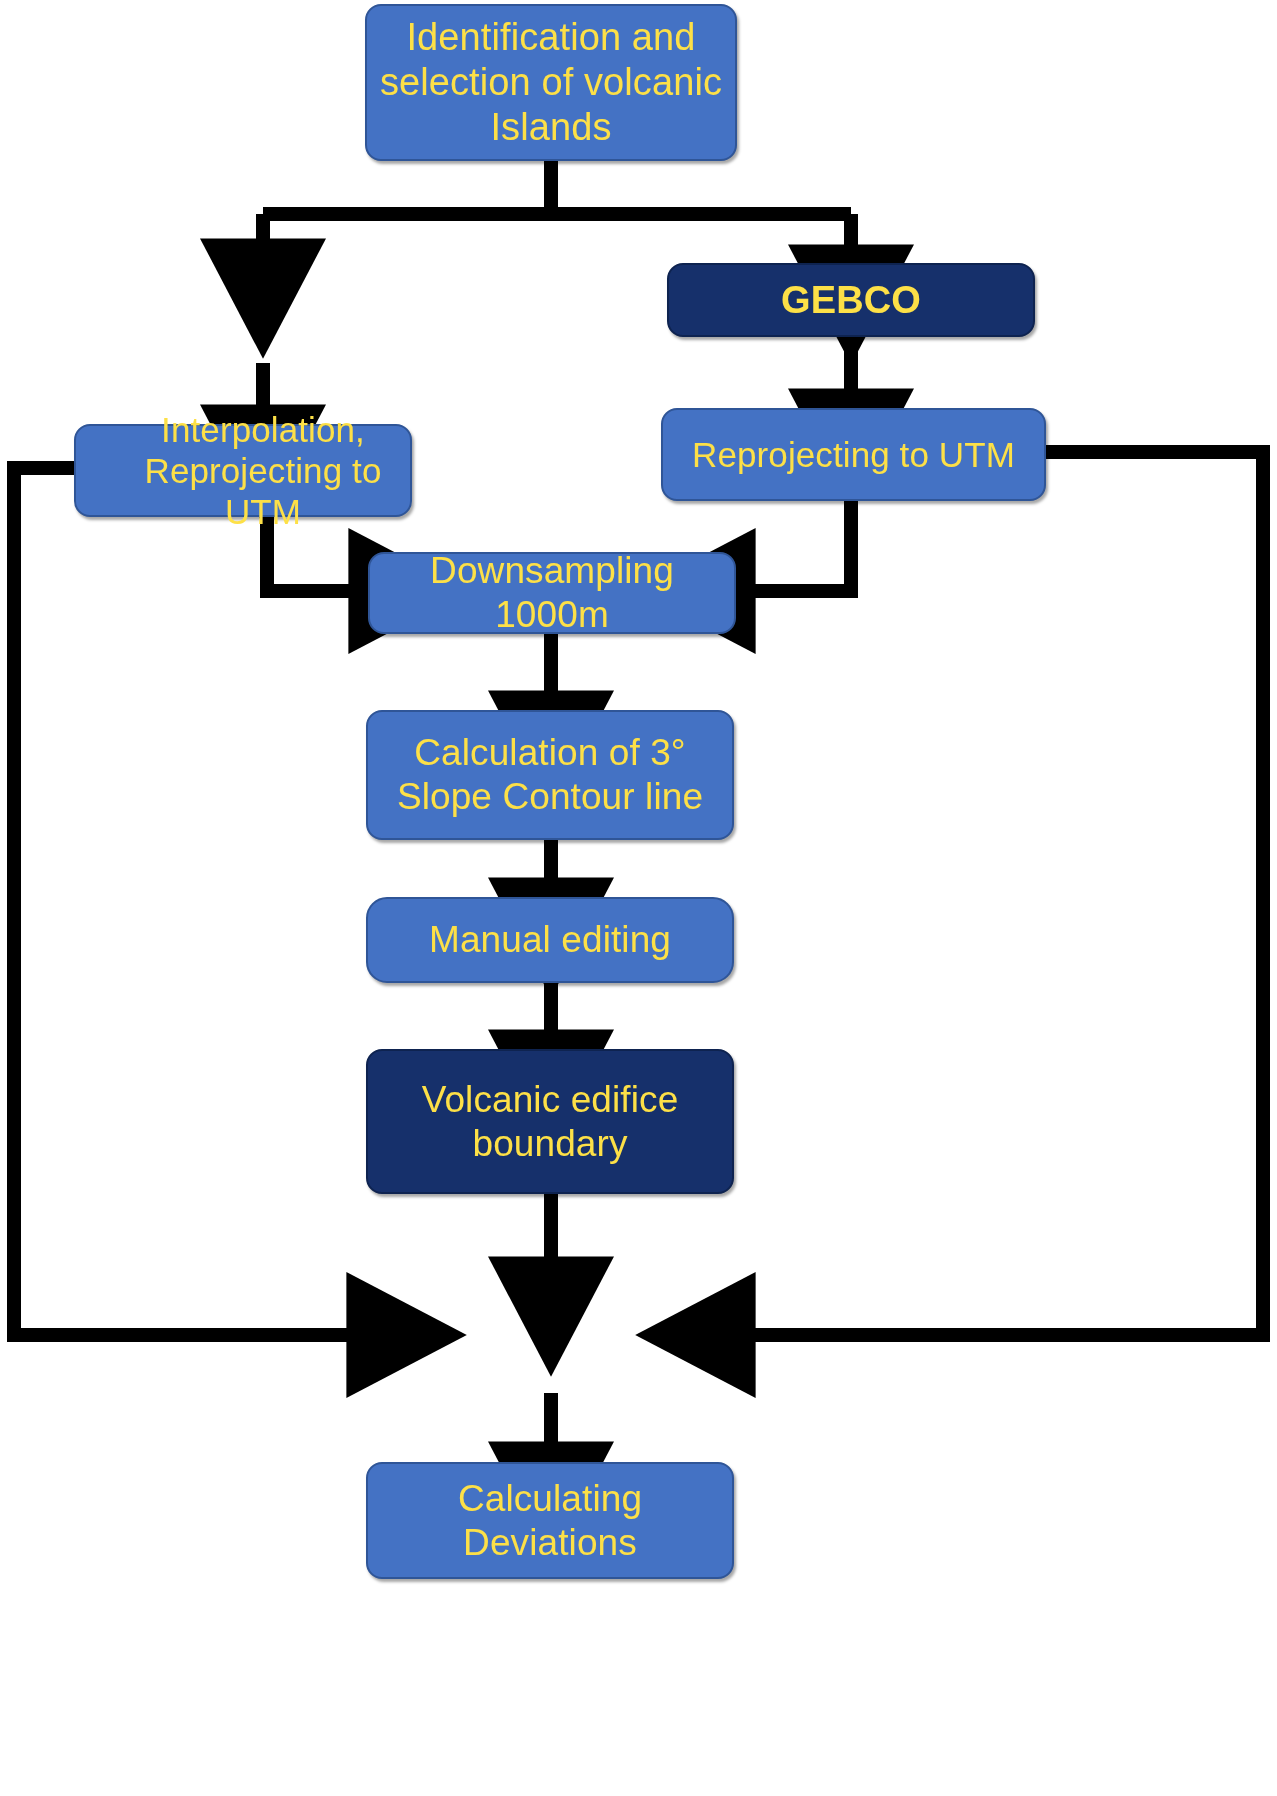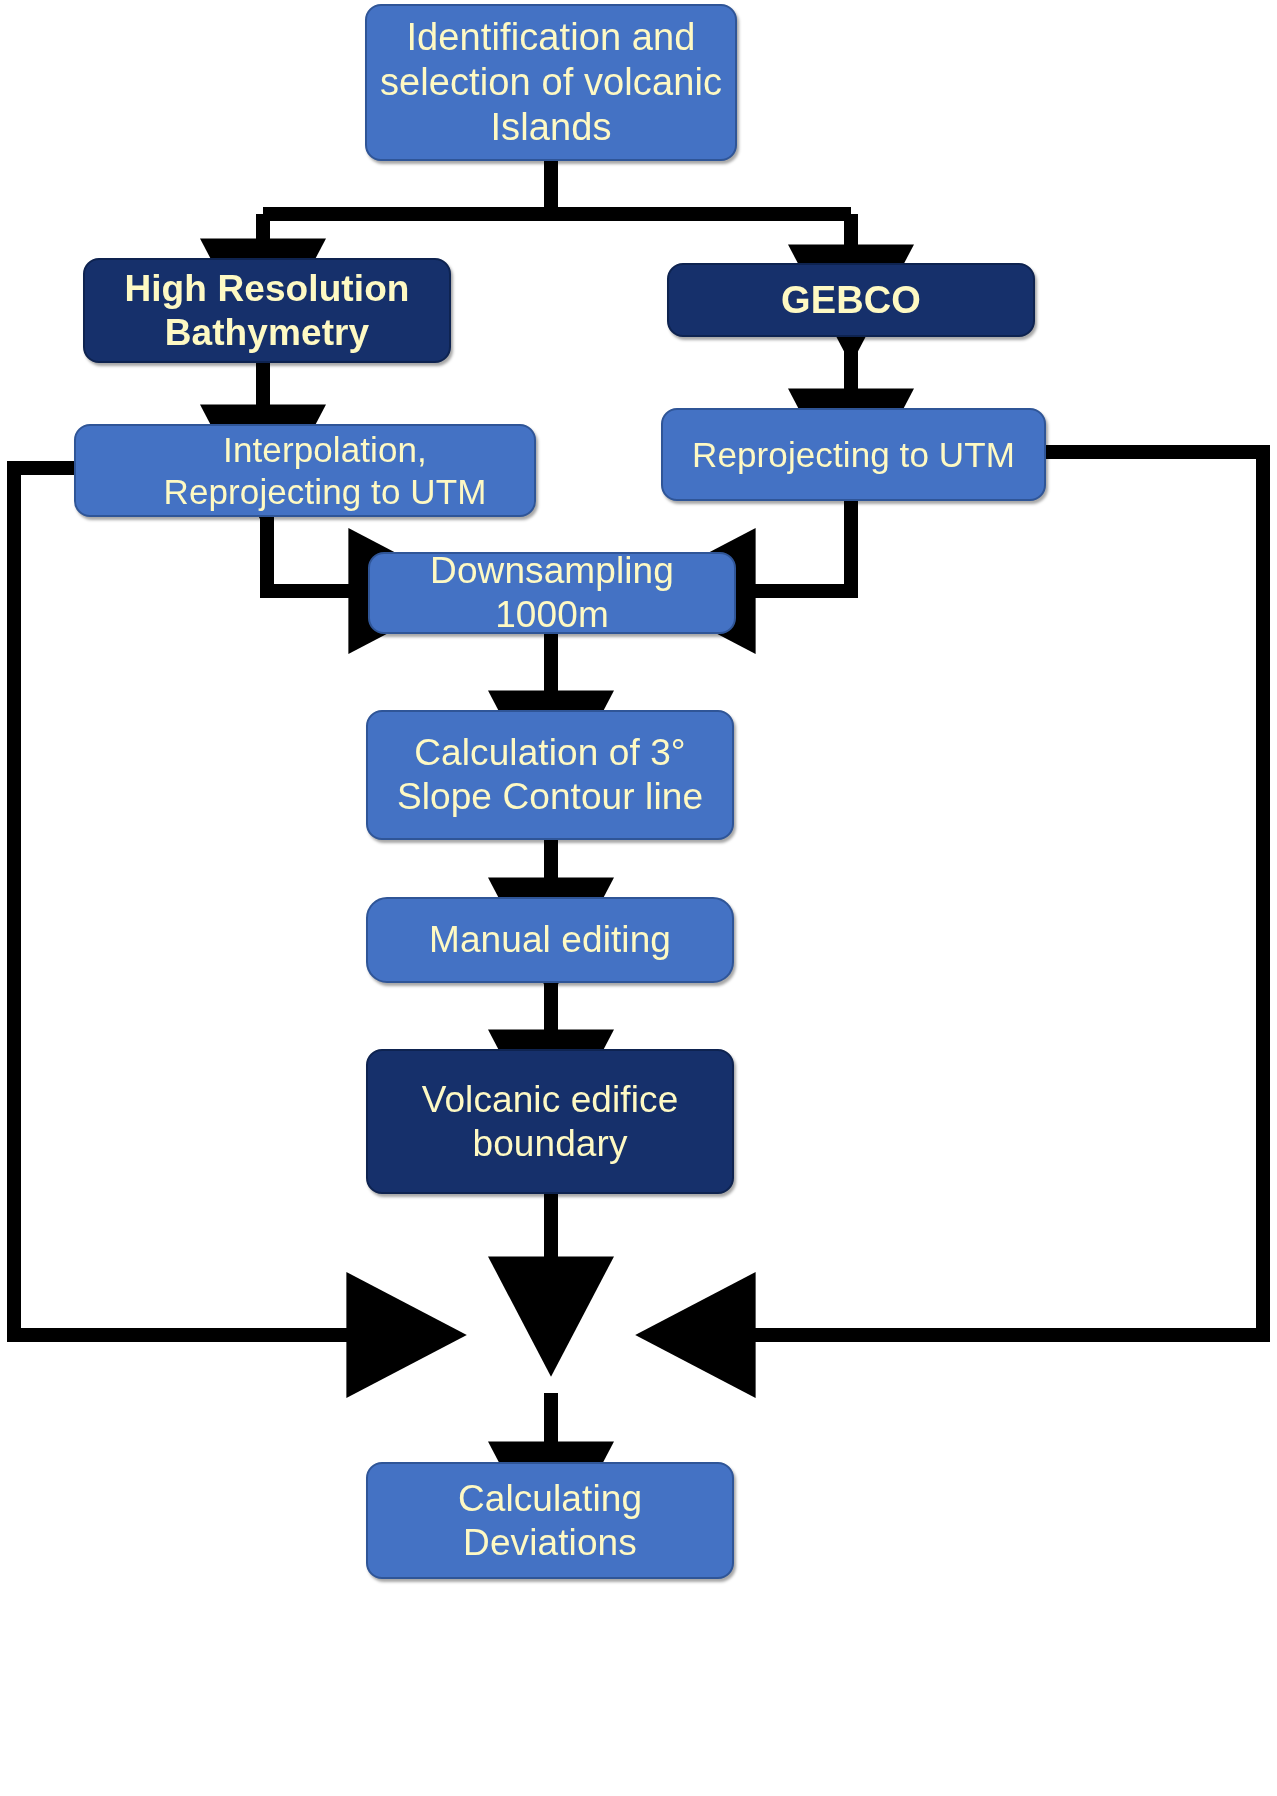--- a/index.html
+++ b/index.html
@@ -1,21 +1,21 @@
 <!DOCTYPE html>
 <html><head>
 <meta charset="utf-8">
 <style>
   html,body{margin:0;padding:0;background:#ffffff;}
   body{width:1277px;height:1796px;position:relative;overflow:hidden;
        font-family:"Liberation Sans",sans-serif;}
   #stage{position:absolute;left:0;top:0;width:1277px;height:1796px;}
 
   .node{position:absolute;box-sizing:border-box;display:flex;align-items:center;
-        justify-content:center;text-align:center;color:#fef9c3;border-radius:16px;
+        justify-content:center;text-align:center;color:#fde047;border-radius:16px;
         line-height:1.18;white-space:pre-line;letter-spacing:0.1px;}
   .node.light{background:#4472C4;border:2px solid #2F5597;
         box-shadow:2px 3px 3px rgba(0,0,0,0.35);}
   .node.dark{background:#16306B;border:2px solid #0E2350;
         box-shadow:2px 3px 3px rgba(0,0,0,0.35);}
   .node.bold{font-weight:bold;}
 
   svg.edges{position:absolute;left:0;top:0;width:1277px;height:1796px;
             overflow:visible;pointer-events:none;}
 </style>
@@ -61,26 +61,24 @@
       <path d="M74,468 L14,468 L14,1335 L352,1335" stroke-width="14" marker-end="url(#ar)"></path>
 
       <path d="M1046,452 L1263,452 L1263,1335 L750,1335" stroke-width="14" marker-end="url(#ar)"></path>
     </g>
   </svg>
 
   <div class="node light" style="left:365px;top:4px;width:372px;height:157px;font-size:38px;">Identification  and
 selection of volcanic
 Islands</div>
 
-  <div class="node dark bold" style="left:83px;top:258px;width:368px;height:105px;font-size:37px;">High Resolution
-Bathymetry</div>
 
   <div class="node dark bold" style="left:667px;top:263px;width:368px;height:74px;font-size:38px;">GEBCO</div>
 
-  <div class="node light" style="left:74px;top:424px;width:462px;height:93px;font-size:35px;padding-left:40px;">Interpolation,
+  <div class="node light" style="left:74px;top:424px;width:338px;height:93px;font-size:35px;padding-left:40px;">Interpolation,
 Reprojecting to UTM</div>
 
   <div class="node light" style="left:661px;top:408px;width:385px;height:93px;font-size:35px;">Reprojecting to UTM</div>
 
   <div class="node light" style="left:368px;top:552px;width:368px;height:82px;font-size:37px;">Downsampling
 1000m</div>
 
   <div class="node light" style="left:366px;top:710px;width:368px;height:130px;font-size:37px;">Calculation of 3°
 Slope Contour line</div>
 

